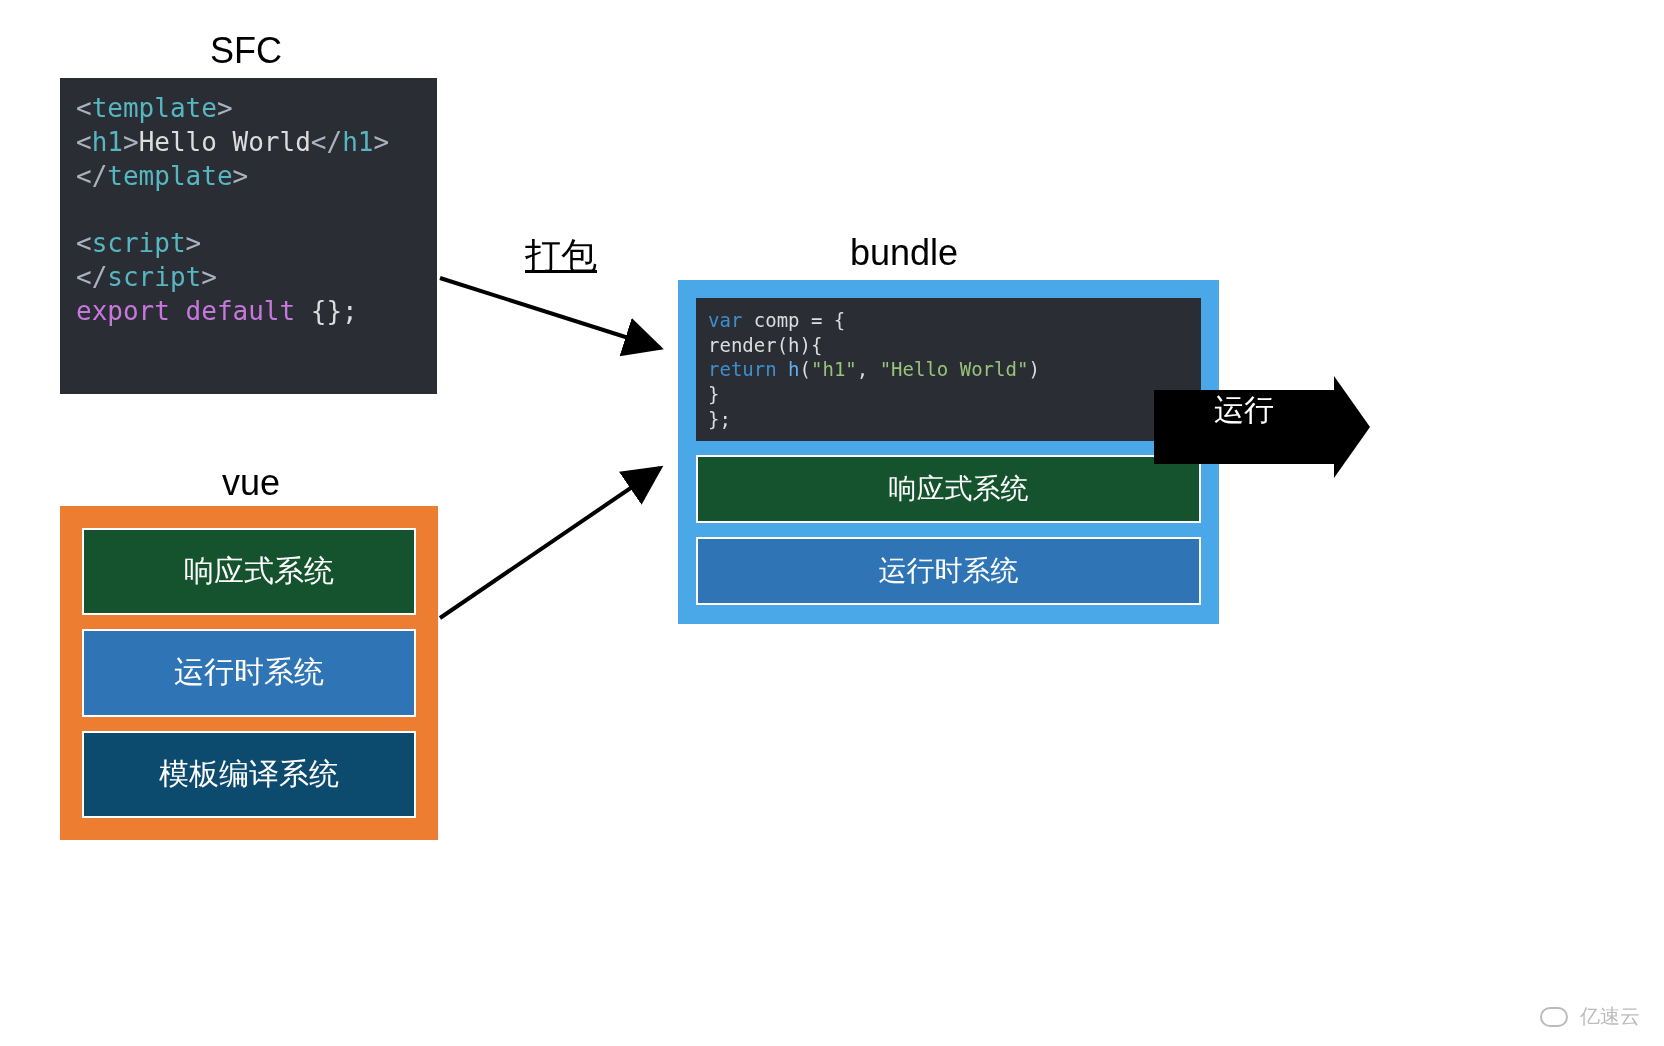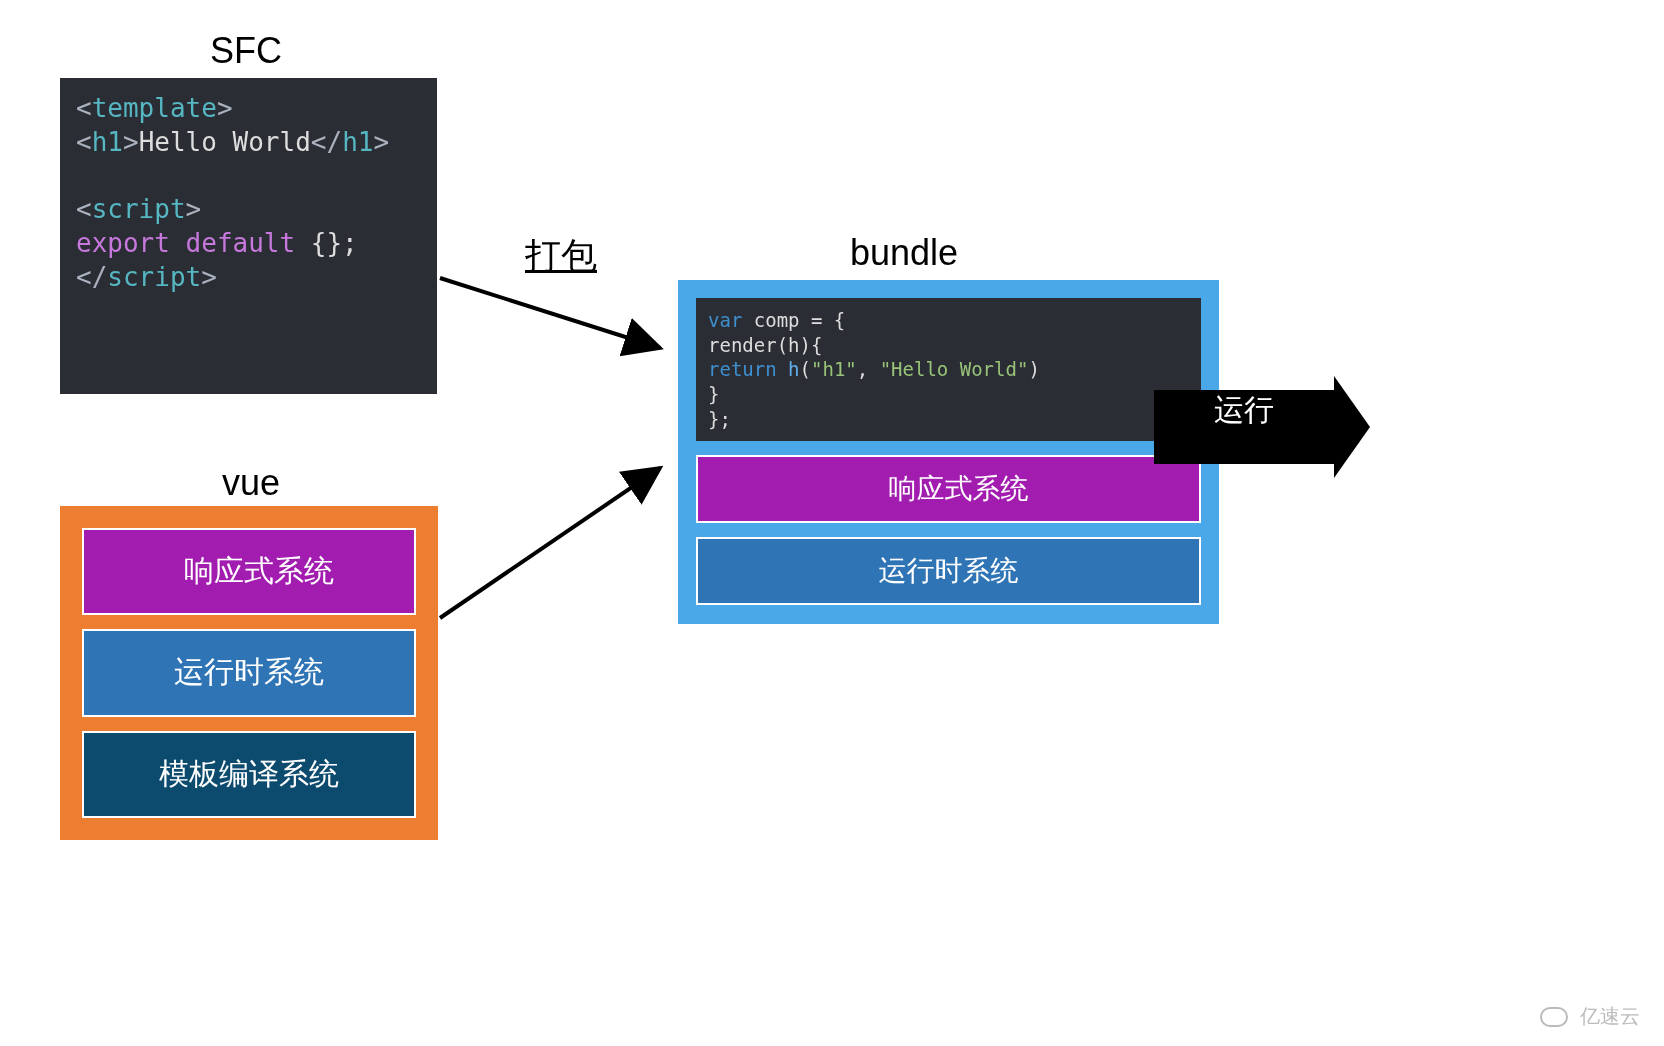--- a/index.html
+++ b/index.html
@@ -7,21 +7,21 @@
 .label { position: absolute; font-size: 36px; color: #000; }
 .code-box { position: absolute; background: #2a2d33; padding: 14px 16px; font-family: "Menlo", "Consolas", monospace; font-size: 26px; line-height: 1.3; color: #ddd; }
 .tk-tag { color: #56b6c2; margin-top: 8px; }
 .tk-bracket { color: #abb2bf; }
 .tk-kw { color: #c678dd; }
 .tk-kw2 { color: #3e8fd0; }
 .tk-name { color: #61afef; }
 .tk-str { color: #98c379; }
 .vue-box { position: absolute; left: 60px; top: 506px; width: 378px; height: 334px; background: #ed7d31; border: 4px solid #ed7d31; display: flex; flex-direction: column; gap: 14px; padding: 18px; }
 .vue-item { border: 2px solid #fff; height: 90px; display: flex; align-items: center; justify-content: center; color: #fff; font-size: 30px; }
-.green { background: #a21caf; padding-left: 20px; }
+.green { background: #14532d; padding-left: 20px; }
 .blue { background: #2f75b5; }
 .red { background: #0c4a6e; }
 .bundle-box { position: absolute; left: 678px; top: 280px; width: 541px; height: 344px; background: #4aa8e8; display: flex; flex-direction: column; gap: 14px; padding: 18px; }
 .bundle-code { background: #2a2d33; padding: 10px 12px; font-family: "Menlo", "Consolas", monospace; font-size: 19px; line-height: 1.3; color: #ddd; }
 .bundle-item { border: 2px solid #fff; height: 68px; display: flex; align-items: center; justify-content: center; color: #fff; font-size: 28px; }
 .arrow { position: absolute; }
 .run-arrow { position: absolute; left: 1154px; top: 390px; width: 180px; height: 74px; background: #000; color: #fff; font-size: 30px; display: flex; align-items: flex-start; justify-content: center; }
 .run-arrow::after { content: ""; position: absolute; right: -36px; top: -14px; border-top: 51px solid transparent; border-bottom: 51px solid transparent; border-left: 36px solid #000; }
 .watermark { position: absolute; right: 24px; bottom: 16px; font-size: 20px; color: #bbb; display: flex; align-items: center; gap: 12px; }
 .watermark .wm-icon { width: 28px; height: 20px; border: 2px solid #bbb; border-radius: 10px; position: relative; }
@@ -30,24 +30,25 @@
 <body>
 
 <div class="label" style="left:210px; top:30px;">SFC</div>
 <div class="label" style="left:222px; top:462px;">vue</div>
 <div class="label" style="left:525px; top:232px;text-decoration:underline;">打包</div>
 <div class="label" style="left:850px; top:232px;">bundle</div>
 
 <div class="code-box" style="left:60px; top:78px; width:377px; height:316px;">
 <div><span class="tk-bracket">&lt;</span><span class="tk-tag">template</span><span class="tk-bracket">&gt;</span></div>
 <div><span>  </span><span class="tk-bracket">&lt;</span><span class="tk-tag">h1</span><span class="tk-bracket">&gt;</span><span>Hello World</span><span class="tk-bracket">&lt;/</span><span class="tk-tag">h1</span><span class="tk-bracket">&gt;</span></div>
+<div><span class="tk-bracket">&lt;/</span><span class="tk-tag">template</span><span class="tk-bracket">&gt;</span></div>
 <div>&nbsp;</div>
 <div><span class="tk-bracket">&lt;</span><span class="tk-tag">script</span><span class="tk-bracket">&gt;</span></div>
+<div><span class="tk-bracket">&lt;/</span><span class="tk-tag">script</span><span class="tk-bracket">&gt;</span></div>
 <div><span class="tk-kw">export</span> <span class="tk-kw">default</span><span> {};</span></div>
-<div><span class="tk-bracket">&lt;/</span><span class="tk-tag">script</span><span class="tk-bracket">&gt;</span></div>
 </div>
 
 <div class="vue-box">
   <div class="vue-item green">响应式系统</div>
   <div class="vue-item blue">运行时系统</div>
   <div class="vue-item red">模板编译系统</div>
 </div>
 
 <div class="bundle-box">
   <div class="bundle-code">

